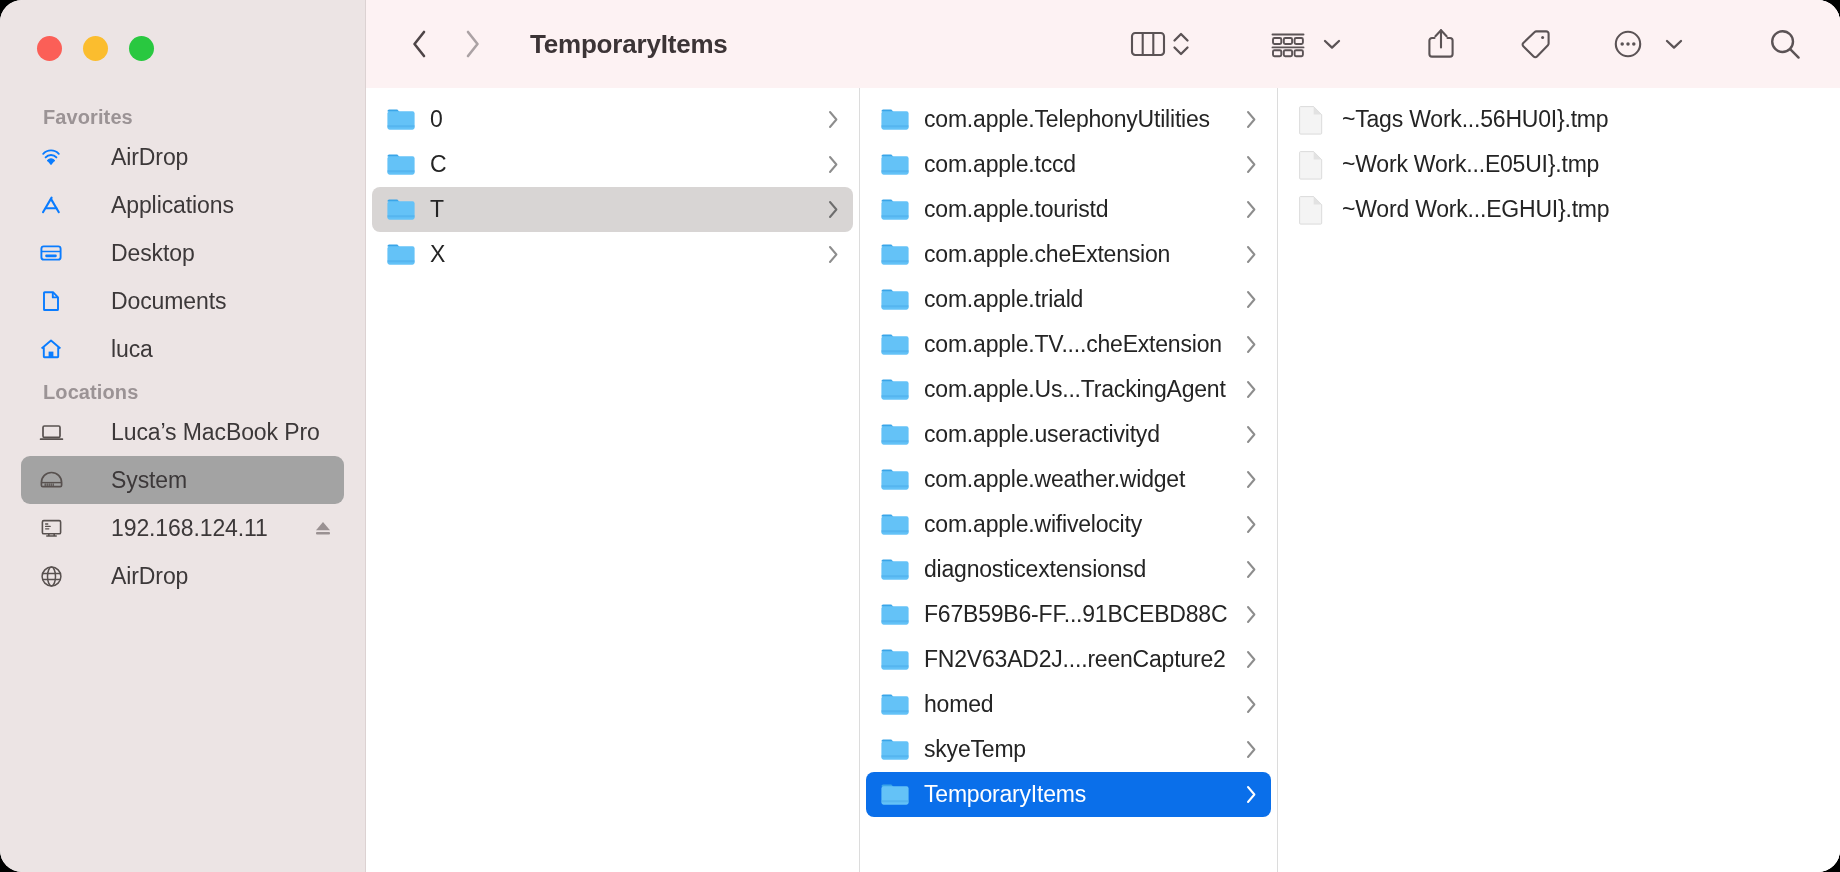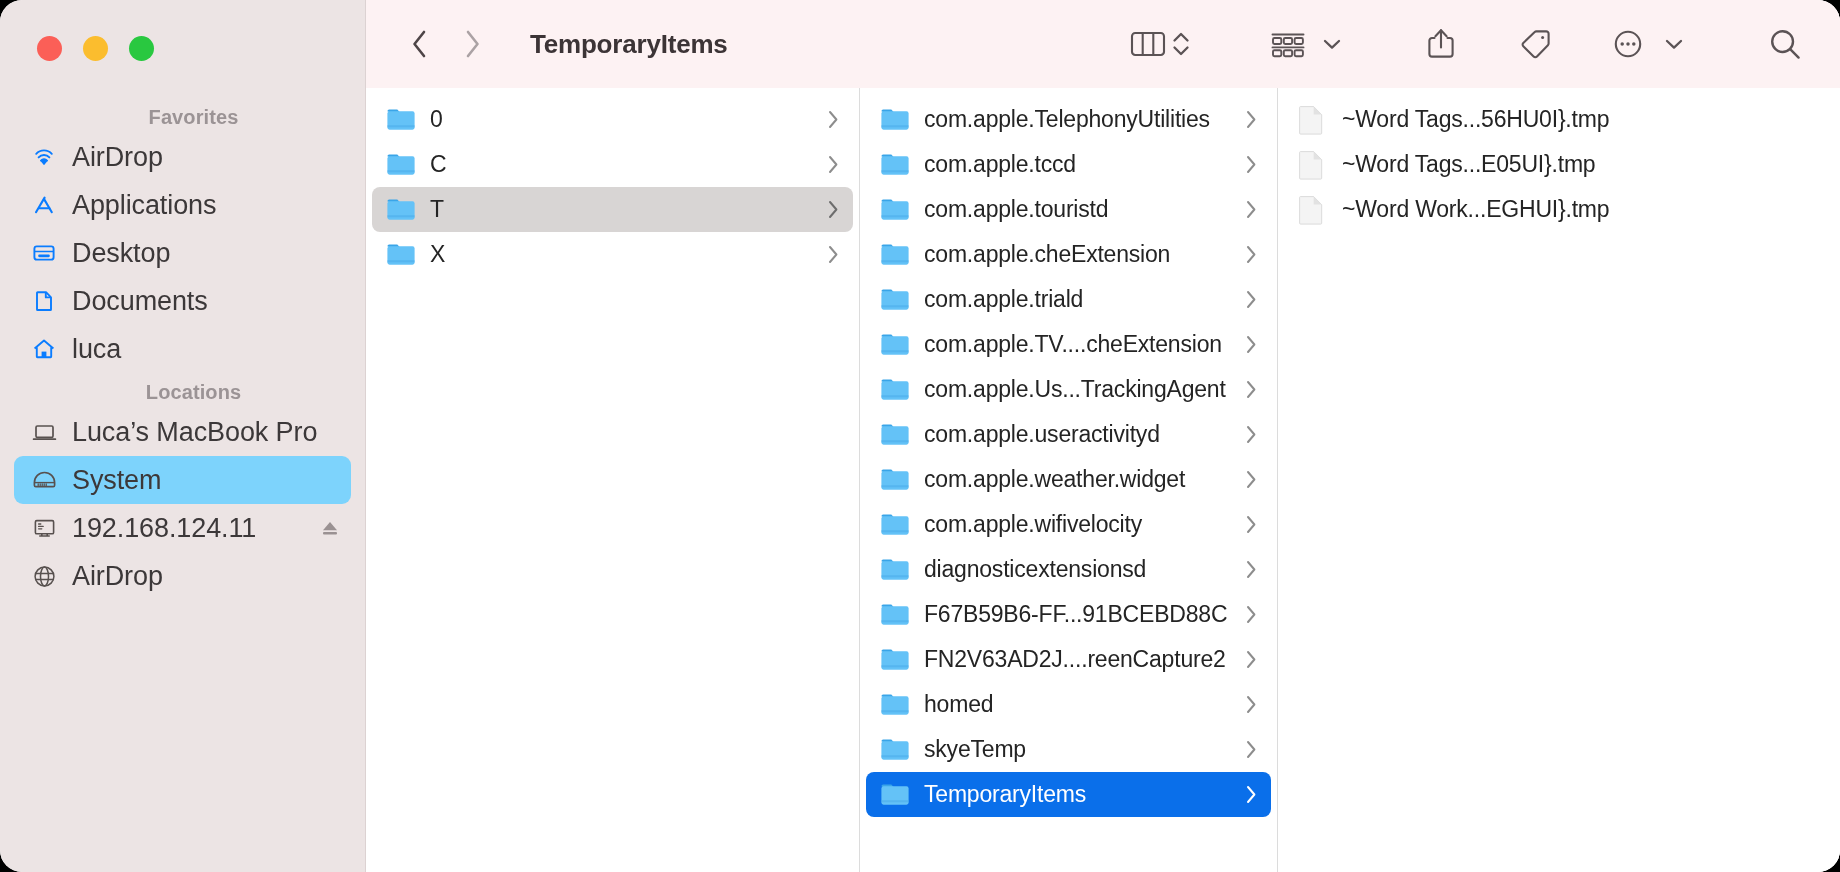--- a/index.html
+++ b/index.html
@@ -35,53 +35,53 @@
     gap: 21px;
   }
   .light { width: 25px; height: 25px; border-radius: 50%; }
   .light.red    { background: #fb5f57; }
   .light.yellow { background: #fbbd2e; }
   .light.green  { background: #29c840; }
 
   #sidebar-scroll {
     position: absolute;
     top: 98px; left: 0; right: 0; bottom: 0;
-    padding: 0 14px;
-    text-align: center;
+    padding: 0 21px;
   }
   .sb-section-title {
     font-size: 20px;
     font-weight: 700;
     color: #9b9395;
     padding: 8px 0 4px 22px;
     letter-spacing: 0.1px;
   }
   .sb-section-title.loc { }
   .sb-section-title.tags { margin-top: 26px; }
 
   .sb-item {
     display: flex;
     align-items: center;
     height: 48px;
     border-radius: 9px;
     padding: 0 10px 0 16px;
     gap: 14px;
     position: relative;
   }
-  .sb-item.selected { background: #7dd3fc; }
+  .sb-item.selected { background: #a3a3a3; }
   .sb-icon {
     width: 28px; height: 28px;
     display: flex; align-items: center; justify-content: center;
     flex: 0 0 28px;
   }
   .sb-label {
-    font-size: 27px;
+    font-size: 23px;
     color: #3c3839;
     white-space: nowrap;
     letter-spacing: -0.1px;
+    margin-left: 32px;
   }
   .sb-eject {
     margin-left: auto;
     width: 22px; height: 22px;
     display: flex; align-items: center; justify-content: center;
   }
 
   
   #main {
     flex: 1 1 auto;
@@ -717,30 +717,30 @@
         </div>
 
       <div class="col" id="col-3">
           <div class="row">
             <span class="row-icon">
               <svg width="26" height="30" viewBox="0 0 26 30">
                 <path d="M2.6 1.6h13.1l8 8.1v18.4a1 1 0 0 1-1 1H2.6a1 1 0 0 1-1-1V2.6a1 1 0 0 1 1-1z" fill="#f4f4f4" stroke="#d8d8d8" stroke-width="0.9"></path>
                 <path d="M15.7 1.8v7.8h7.9z" fill="#e2e2e2"></path>
               </svg>
             </span>
-            <span class="row-label">~Word Tags...56HU0I}.tmp</span>
+            <span class="row-label">~Tags Work...56HU0I}.tmp</span>
           </div>
           <div class="row">
             <span class="row-icon">
               <svg width="26" height="30" viewBox="0 0 26 30">
                 <path d="M2.6 1.6h13.1l8 8.1v18.4a1 1 0 0 1-1 1H2.6a1 1 0 0 1-1-1V2.6a1 1 0 0 1 1-1z" fill="#f4f4f4" stroke="#d8d8d8" stroke-width="0.9"></path>
                 <path d="M15.7 1.8v7.8h7.9z" fill="#e2e2e2"></path>
               </svg>
             </span>
-            <span class="row-label">~Word Tags...E05UI}.tmp</span>
+            <span class="row-label">~Work Work...E05UI}.tmp</span>
           </div>
           <div class="row">
             <span class="row-icon">
               <svg width="26" height="30" viewBox="0 0 26 30">
                 <path d="M2.6 1.6h13.1l8 8.1v18.4a1 1 0 0 1-1 1H2.6a1 1 0 0 1-1-1V2.6a1 1 0 0 1 1-1z" fill="#f4f4f4" stroke="#d8d8d8" stroke-width="0.9"></path>
                 <path d="M15.7 1.8v7.8h7.9z" fill="#e2e2e2"></path>
               </svg>
             </span>
             <span class="row-label">~Word Work...EGHUI}.tmp</span>
           </div>

